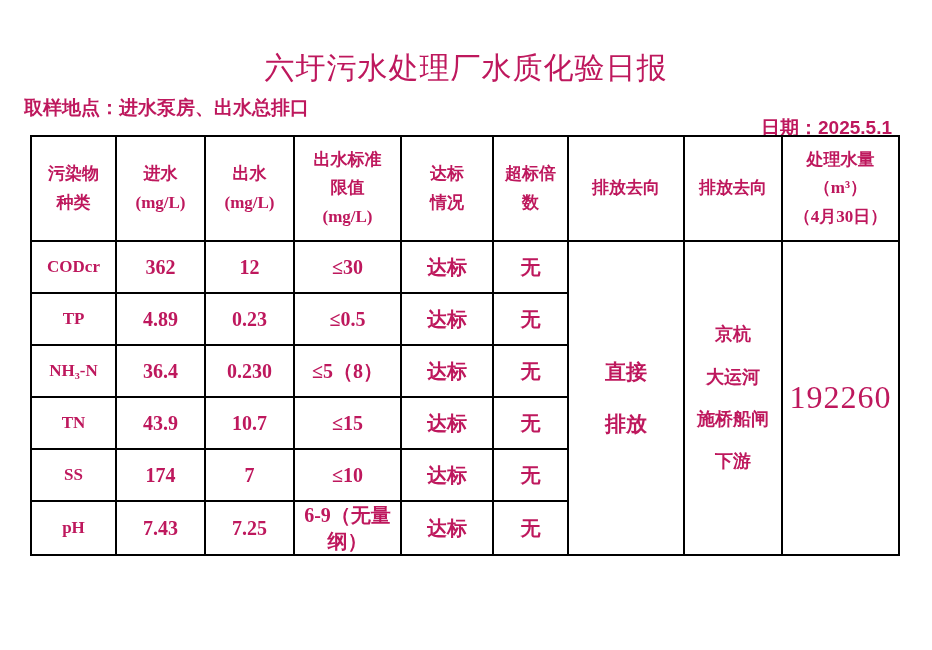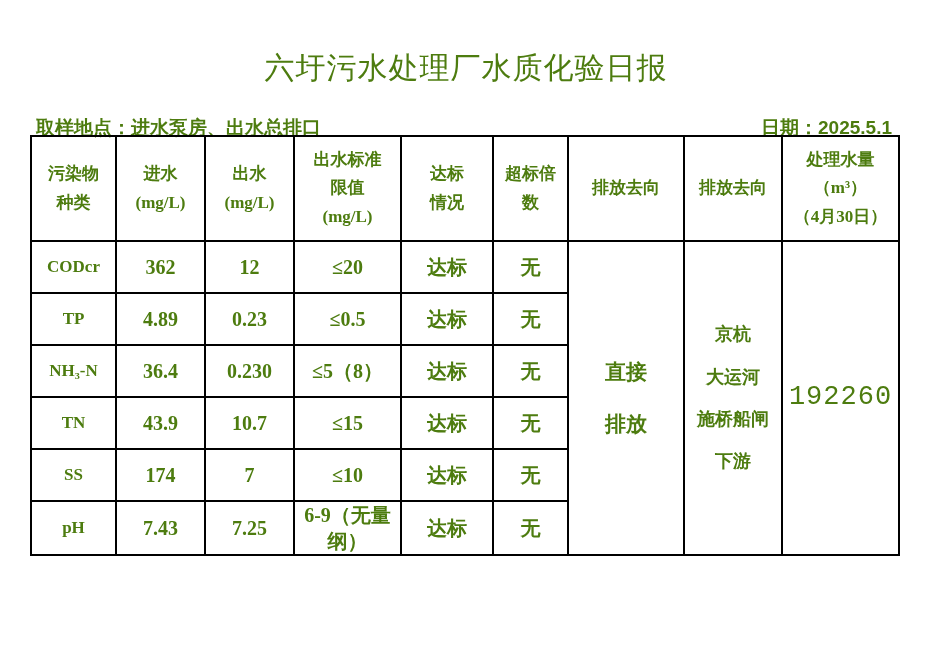--- a/index.html
+++ b/index.html
@@ -1,28 +1,28 @@
 <!DOCTYPE html>
 <html><head>
 <meta charset="utf-8">
 <style>
   html,body { margin:0; padding:0; background:#ffffff; }
   .page {
     position:relative; width:932px; height:650px; background:#ffffff;
-    font-family:"Liberation Serif","DejaVu Serif",serif; color:#4d7c0f;
+    font-family:"Liberation Serif","DejaVu Serif",serif; color:#be185d;
     overflow:hidden;
   }
   .title {
     position:absolute; top:48px; left:0; width:100%;
     text-align:center; font-size:30px; font-weight:500; letter-spacing:1px;
     white-space:nowrap;
   }
   .subhead {
-    position:absolute; top:95px; left:36px; right:40px;
-    display:flex; justify-content:space-between; align-items:flex-end;
+    position:absolute; top:95px; left:24px; right:40px;
+    display:flex; justify-content:space-between; align-items:flex-start;
   }
   .loc { font-size:19px; font-weight:bold; }
   .date {
     font-size:19px; font-weight:bold;
     font-family:"Liberation Sans","DejaVu Sans",sans-serif;
     margin-top:20px;
   }
   table.report {
     position:absolute; top:135px; left:30px;
     width:868px; border-collapse:collapse; table-layout:fixed;
@@ -32,21 +32,21 @@
     white-space:pre-line; padding:0; overflow:hidden;
   }
   table.report thead tr { height:105px;margin-left:18px; }
   table.report tbody tr { height:52px; }
   th { font-size:17px; font-weight:bold; line-height:1.65; }
   td { font-size:20px; font-weight:bold; line-height:1.3; }
   td.cell-pollutant { font-size:17px; }
   td.merged-method { font-size:21px; line-height:2.5; }
   td.merged-dest   { font-size:18px; line-height:2.35;border-radius:21px; }
   td.merged-volume {
-    font-size:27px; font-weight:normal; letter-spacing:1px;font-family:Liberation Mono, monospace;
+    font-size:32px; font-weight:normal; letter-spacing:1px;
   }
   .footnote {
     position:absolute; top:556px; left:8px; width:900px;
     font-size:17px; font-weight:bold; letter-spacing:0.5px;
   }
 </style>
 </head>
 <body>
 
 <div class="page">
@@ -90,21 +90,21 @@
         <th>处理水量
 （m³）
 （4月30日）</th>
       </tr>
     </thead>
     <tbody>
       <tr>
         <td class="cell-pollutant">CODcr</td>
         <td>362</td>
         <td>12</td>
-        <td>≤20</td>
+        <td>≤30</td>
         <td>达标</td>
         <td>无</td>
         <td class="merged-method" rowspan="6">直接
 排放</td>
         <td class="merged-dest" rowspan="6">京杭
 大运河
 施桥船闸
 下游</td>
         <td class="merged-volume" rowspan="6">192260</td>
       </tr>

